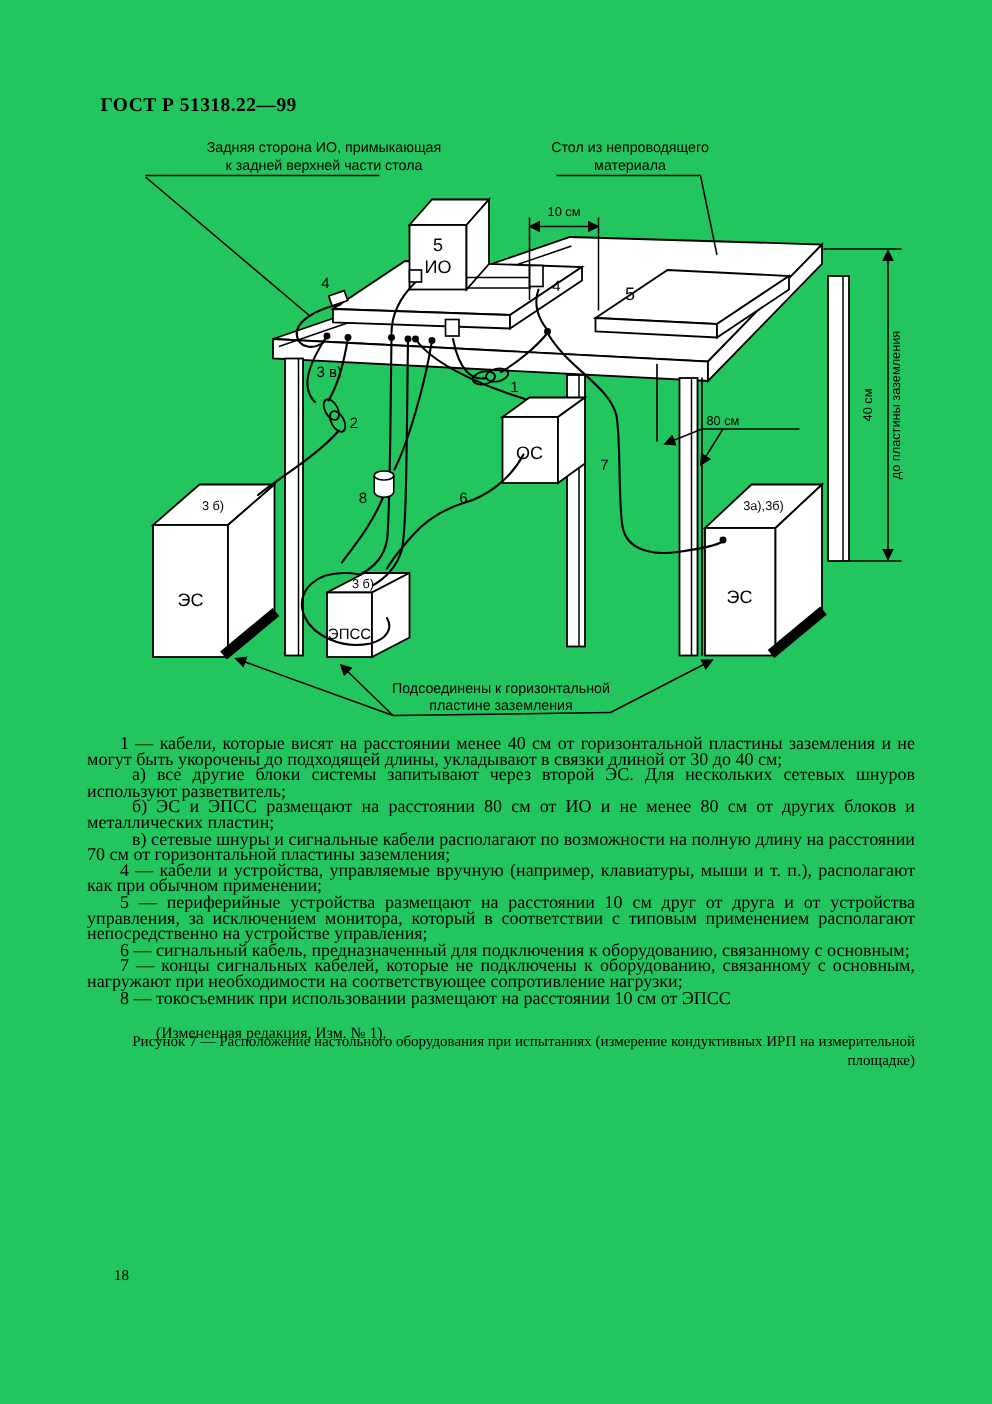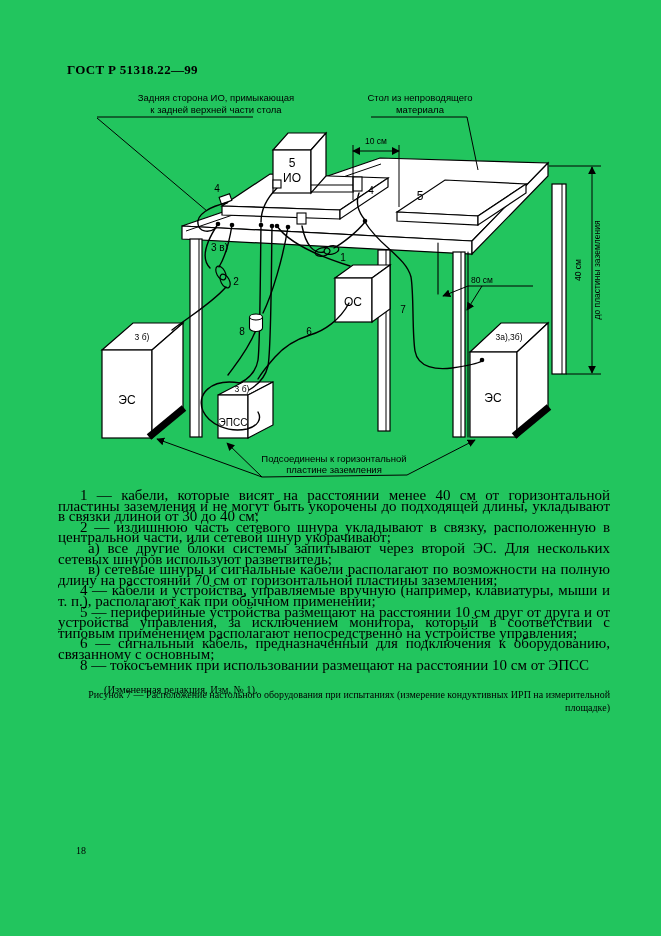--- a/index.html
+++ b/index.html
@@ -15,21 +15,21 @@
   }
   svg.fig{position:absolute;left:0;top:0;}
   svg.fig text{font-family:"Liberation Sans", sans-serif;fill:#000;}
   .dlab{font-size:9.5px;}
   .dsmall{font-size:8.5px;}
   .dnum{font-size:10px;}
   .dbox{font-size:12px;}
   .dbox-s{font-size:10px;}
   .notes{
     position:absolute;left:58px;top:490px;width:552px;
-    font-size:15px;line-height:10.6px;text-align:justify;
+    font-size:12px;line-height:10.6px;text-align:justify;
   }
   .notes p{margin:0;text-indent:22px;}
   .notes p.sub{text-indent:30px;}
   .caption{
     position:absolute;left:58px;top:688px;width:552px;
     font-size:10px;line-height:13px;text-align:right;
   }
   .revision{
     position:absolute;left:58px;top:684px;width:552px;
     font-size:10.5px;font-weight:normal;text-indent:46px;
@@ -226,26 +226,27 @@
     <text class="dnum" x="343" y="261" text-anchor="middle">1</text>
     <text class="dnum" x="236" y="285" text-anchor="middle">2</text>
     <text class="dnum" x="211" y="251">3 в)</text>
     <text class="dnum" x="309" y="335" text-anchor="middle">6</text>
     <text class="dnum" x="403" y="313" text-anchor="middle">7</text>
     <text class="dnum" x="242" y="335" text-anchor="middle">8</text>
   </svg>
 
   <div class="notes">
     <p>1 — кабели, которые висят на расстоянии менее 40 см от горизонтальной пластины заземления и не могут быть укорочены до подходящей длины, укладывают в связки длиной от 30 до 40 см;</p>
-    <p>2 — излишнюю часть сетевого шнура укладывают в связку, расположенную в центральной части, или сетевой шнур укорачивают;</p>
     <p class="sub">а) все другие блоки системы запитывают через второй ЭС. Для нескольких сетевых шнуров используют разветвитель;</p>
+    <p class="sub">б) ЭС и ЭПСС размещают на расстоянии 80 см от ИО и не менее 80 см от других блоков и металлических пластин;</p>
     <p class="sub">в) сетевые шнуры и сигнальные кабели располагают по возможности на полную длину на расстоянии 70 см от горизонтальной пластины заземления;</p>
     <p>4 — кабели и устройства, управляемые вручную (например, клавиатуры, мыши и т. п.), располагают как при обычном применении;</p>
     <p>5 — периферийные устройства размещают на расстоянии 10 см друг от друга и от устройства управления, за исключением монитора, который в соответствии с типовым применением располагают непосредственно на устройстве управления;</p>
     <p>6 — сигнальный кабель, предназначенный для подключения к оборудованию, связанному с основным;</p>
+    <p>7 — концы сигнальных кабелей, которые не подключены к оборудованию, связанному с основным, нагружают при необходимости на соответствующее сопротивление нагрузки;</p>
     <p>8 — токосъемник при использовании размещают на расстоянии 10 см от ЭПСС</p>
   </div>
 
   <div class="caption">Рисунок 7 — Расположение настольного оборудования при испытаниях (измерение кондуктивных ИРП на измерительной площадке)</div>
 
   <div class="revision">(Измененная редакция, Изм. № 1).</div>
 
   <div class="page-num">18</div>
 
 </div>

